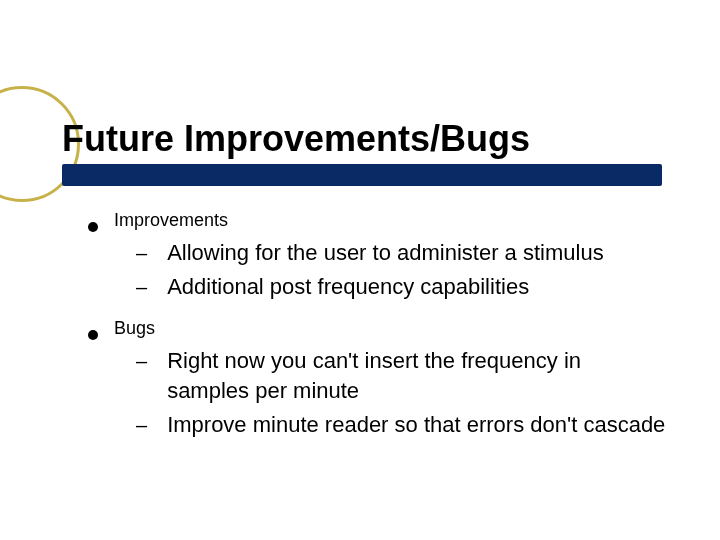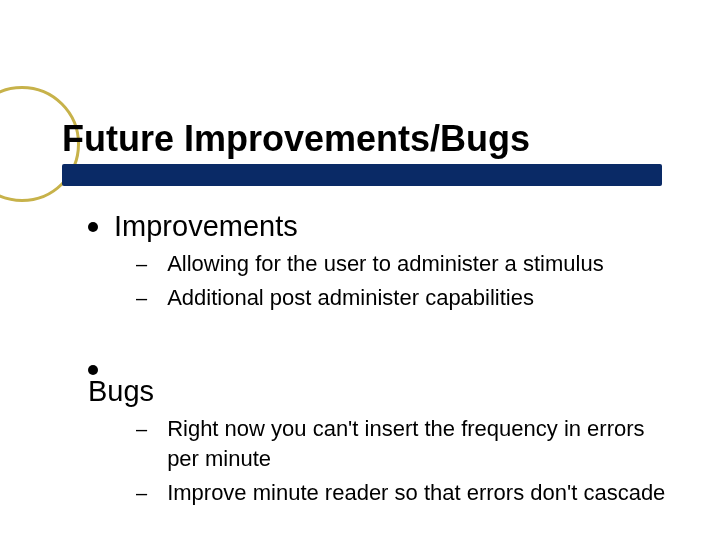--- a/index.html
+++ b/index.html
@@ -41,34 +41,33 @@
     top: 210px;
     width: 580px;
   }
   .l1 {
     display: flex;
     align-items: flex-start;
     margin-top: 0px;
     margin-bottom: 6px;
   }
   .l1.second {
-    margin-top: 40px;
-    flex-direction: column;
+    margin-top: 16px;
   }
   .l1 .bullet-dot {
     width: 10px;
     height: 10px;
     background: #000;
     border-radius: 50%;
     margin-top: 12px;
     margin-right: 16px;
     flex: 0 0 auto;
   }
   .l1 .text {
-    font-size: 29px;
+    font-size: 18px;
   }
   .l2 {
     display: flex;
     align-items: flex-start;
     margin-left: 48px;
     margin-top: 4px;
   }
   .l2 .dash {
     font-size: 20px;
     line-height: 30px;
@@ -106,30 +105,30 @@
     <div class="l1">
       <span class="bullet-dot"></span>
       <span class="text">Improvements</span>
     </div>
     <div class="l2">
       <span class="dash">–</span>
       <span class="text">Allowing for the user to administer a stimulus</span>
     </div>
     <div class="l2">
       <span class="dash">–</span>
-      <span class="text">Additional post administer capabilities</span>
+      <span class="text">Additional post frequency capabilities</span>
     </div>
 
     <div class="l1 second">
       <span class="bullet-dot"></span>
       <span class="text">Bugs</span>
     </div>
     <div class="l2">
       <span class="dash">–</span>
-      <span class="text">Right now you can't insert the frequency in errors per minute</span>
+      <span class="text">Right now you can't insert the frequency in samples per minute</span>
     </div>
     <div class="l2">
       <span class="dash">–</span>
       <span class="text">Improve minute reader so that errors don't cascade</span>
     </div>
 
   </div>
 </div>
 
 </body></html>

